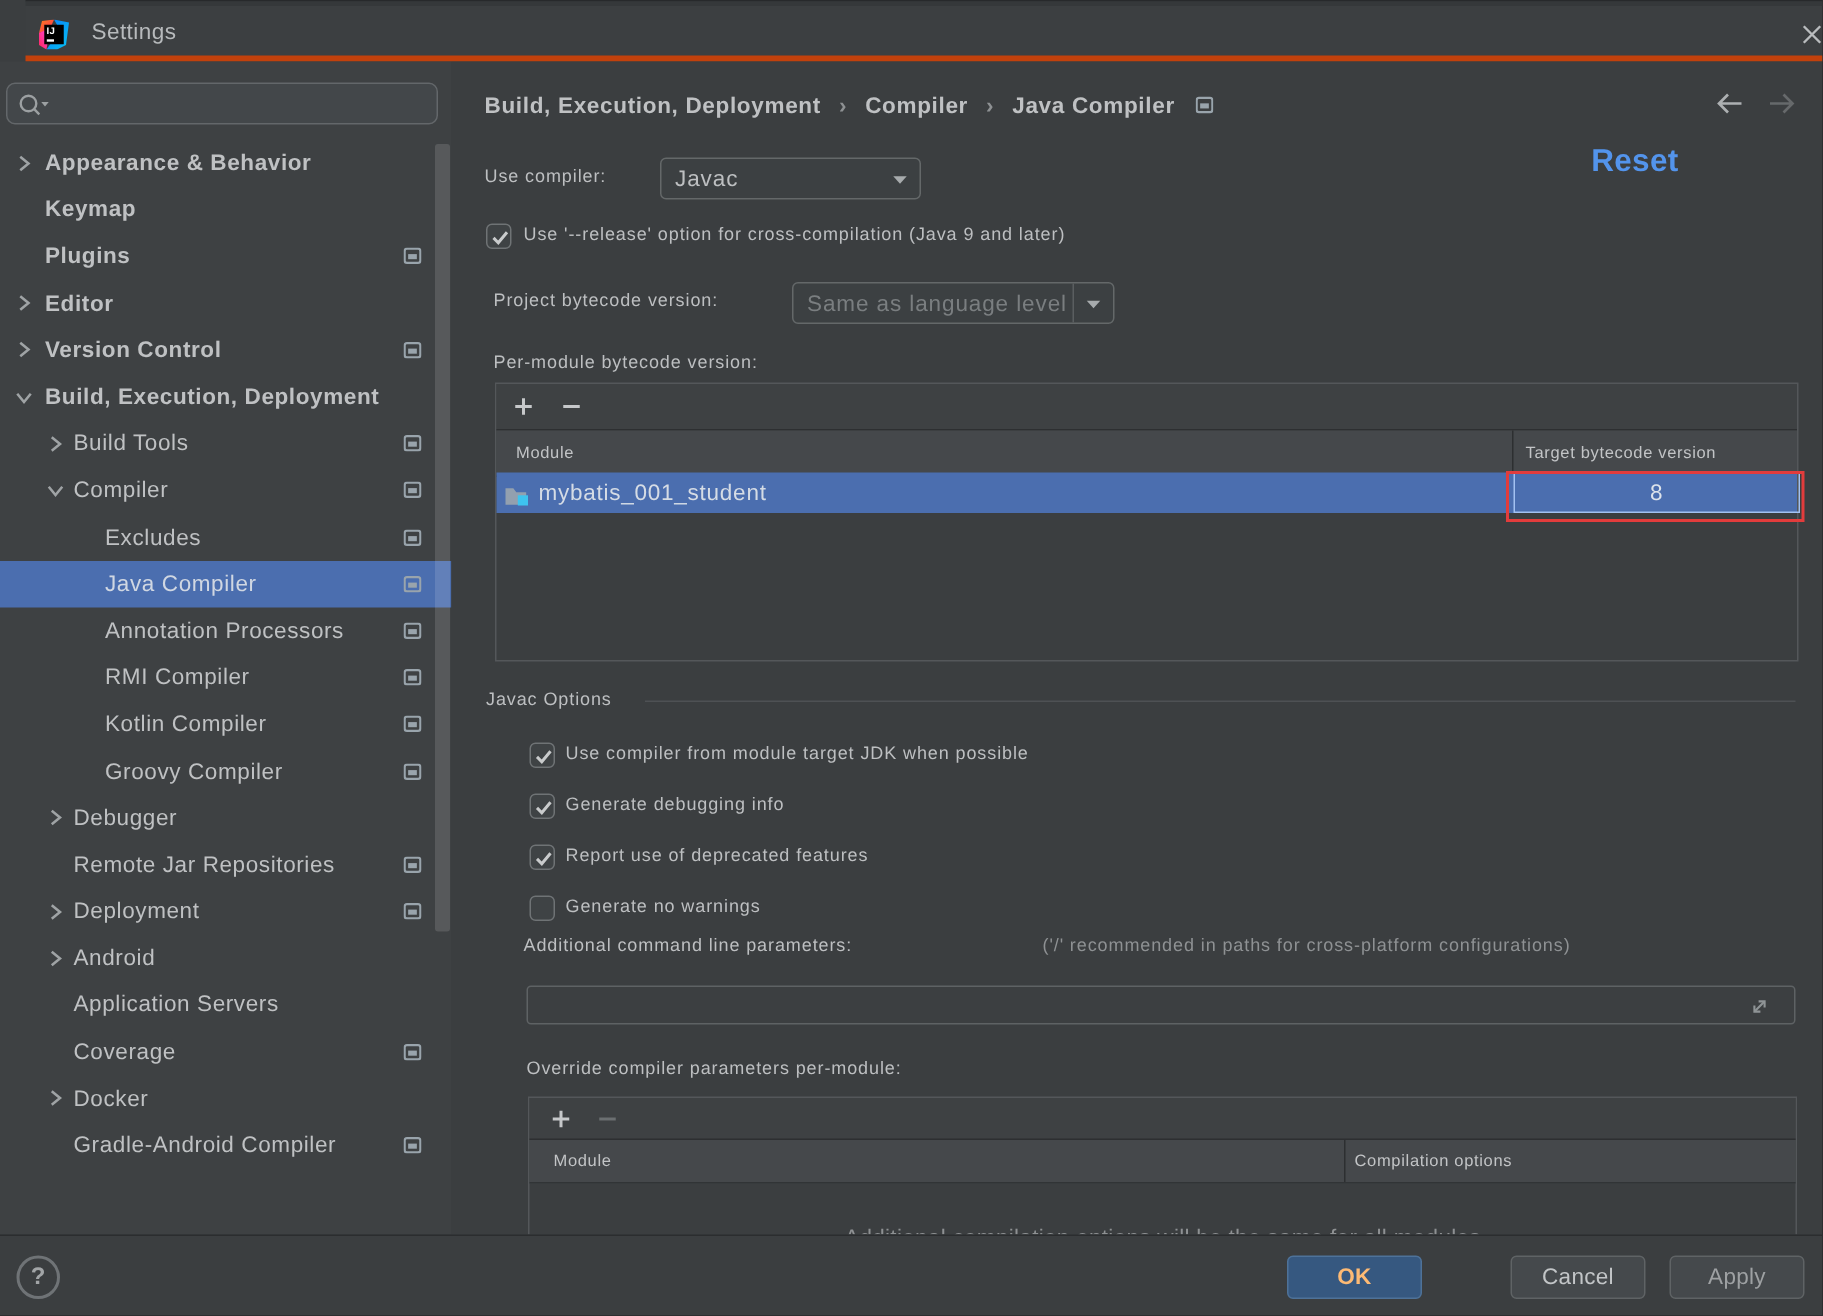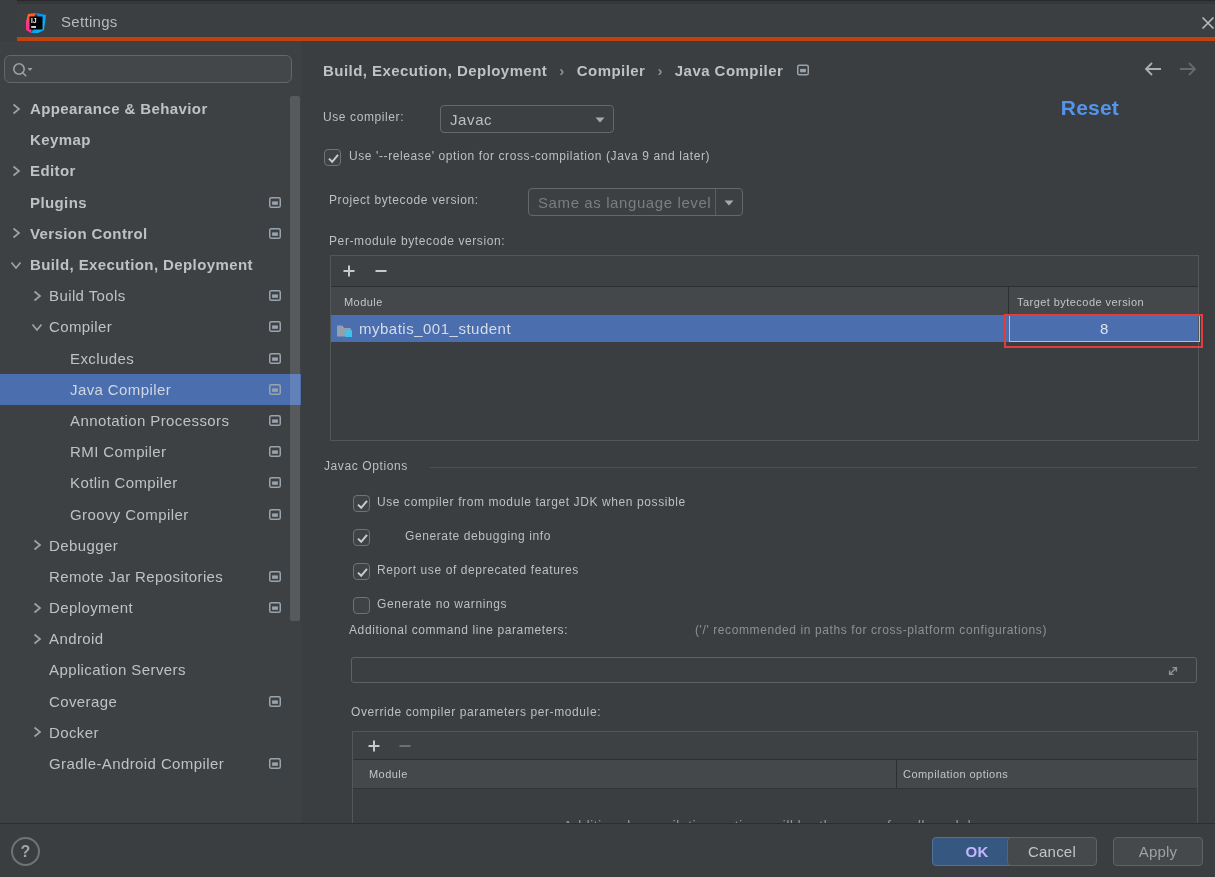--- a/index.html
+++ b/index.html
@@ -19,21 +19,21 @@
   .close-btn{position:absolute;right:17px;top:16px;width:14px;height:14px;cursor:pointer;}
 
   
   .bottombar{position:absolute;left:0;top:823px;width:1215px;height:54px;background:#3B3E40;
     border-top:1px solid #2B2D2F;}
   .help-btn{position:absolute;left:11px;top:13px;width:29px;height:29px;border-radius:50%;
     border:2px solid #6F7376;color:#A2A5A7;font-size:16px;font-weight:bold;
     text-align:center;line-height:26px;}
   .btn{position:absolute;top:13px;width:90px;height:29px;border-radius:4px;font-size:15px;
     text-align:center;line-height:27px;}
-  .btn.ok{left:932px;background:#365880;border:1px solid #4E7299;color:#c4b5fd;font-weight:bold;}
+  .btn.ok{left:858px;background:#365880;border:1px solid #4E7299;color:#fdba74;font-weight:bold;}
   .btn.cancel{left:1007px;background:#45494C;border:1px solid #5F6365;color:#C2C5C7;}
   .btn.apply{left:1113px;background:#45494C;border:1px solid #5F6365;color:#9EA1A3;}
 
   
   .sidebar{position:absolute;left:0;top:41px;width:301px;height:782px;background:#3E4143;overflow:hidden;}
   .searchbox{position:absolute;left:4px;top:14px;width:288px;height:28px;border:1px solid #63676A;
     border-radius:6px;background:#43474A;}
   .searchbox svg{position:absolute;left:6px;top:5px;}
   .tree{position:absolute;left:0;top:52px;width:301px;}
   .trow{position:relative;width:301px;height:31.2px;display:flex;align-items:center;
@@ -199,30 +199,30 @@
         <div class="trow lvl1 b">
           <svg class="chev">
             <use href="#sym-chev-right"></use>
           </svg>
           <span class="lbl">Appearance &amp; Behavior</span>
         </div>
         <div class="trow lvl1 b">
           <span class="lbl">Keymap</span>
         </div>
         <div class="trow lvl1 b">
+          <span class="lbl">Plugins</span>
+          <svg class="mon">
+            <use href="#sym-monitor"></use>
+          </svg>
+        </div>
+        <div class="trow lvl1 b">
           <svg class="chev">
             <use href="#sym-chev-right"></use>
           </svg>
           <span class="lbl">Editor</span>
-        </div>
-        <div class="trow lvl1 b">
-          <span class="lbl">Plugins</span>
-          <svg class="mon">
-            <use href="#sym-monitor"></use>
-          </svg>
         </div>
         <div class="trow lvl1 b">
           <svg class="chev">
             <use href="#sym-chev-right"></use>
           </svg>
           <span class="lbl">Version Control</span>
           <svg class="mon">
             <use href="#sym-monitor"></use>
           </svg>
         </div>
@@ -417,21 +417,21 @@
           <svg width="15" height="15">
             <use href="#sym-check"></use>
           </svg>
         </div>
         <div class="label" style="left: 76px; top: 454px;">Use compiler from module target JDK when possible</div>
         <div class="cb" style="left: 52px; top: 488px;">
           <svg width="15" height="15">
             <use href="#sym-check"></use>
           </svg>
         </div>
-        <div class="label" style="left: 76px; top: 488px; margin-left: 28px;">Generate debugging info</div>
+        <div class="label" style="left: 76px; top: 488px;">Generate debugging info</div>
         <div class="cb" style="left: 52px; top: 522px;">
           <svg width="15" height="15">
             <use href="#sym-check"></use>
           </svg>
         </div>
         <div class="label" style="left: 76px; top: 522px;">Report use of deprecated features</div>
         <div class="cb" style="left: 52px; top: 556px;"></div>
         <div class="label" style="left: 76px; top: 556px;">Generate no warnings</div>
       </div>
 

